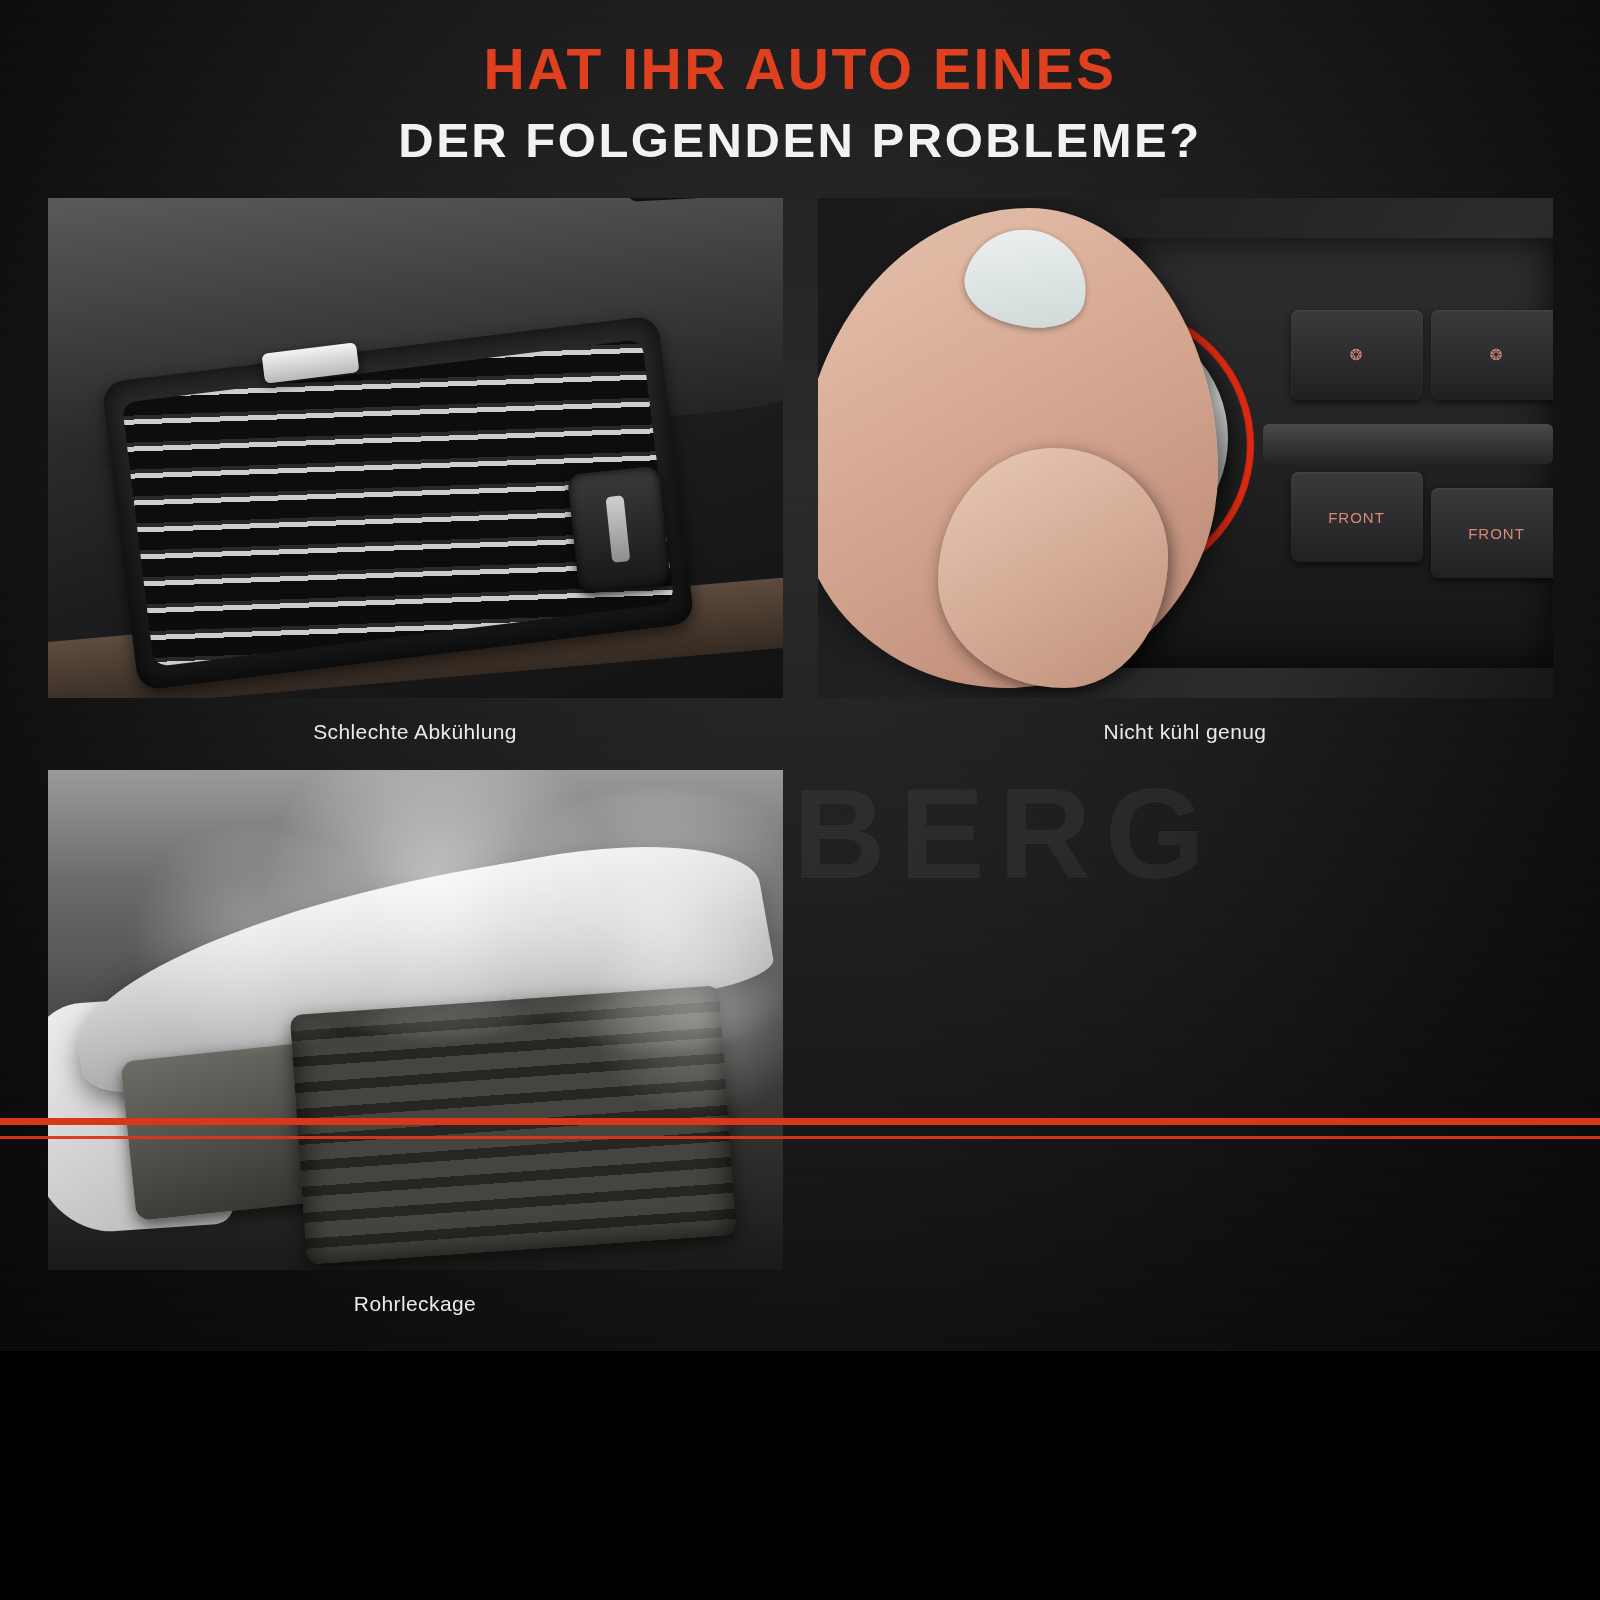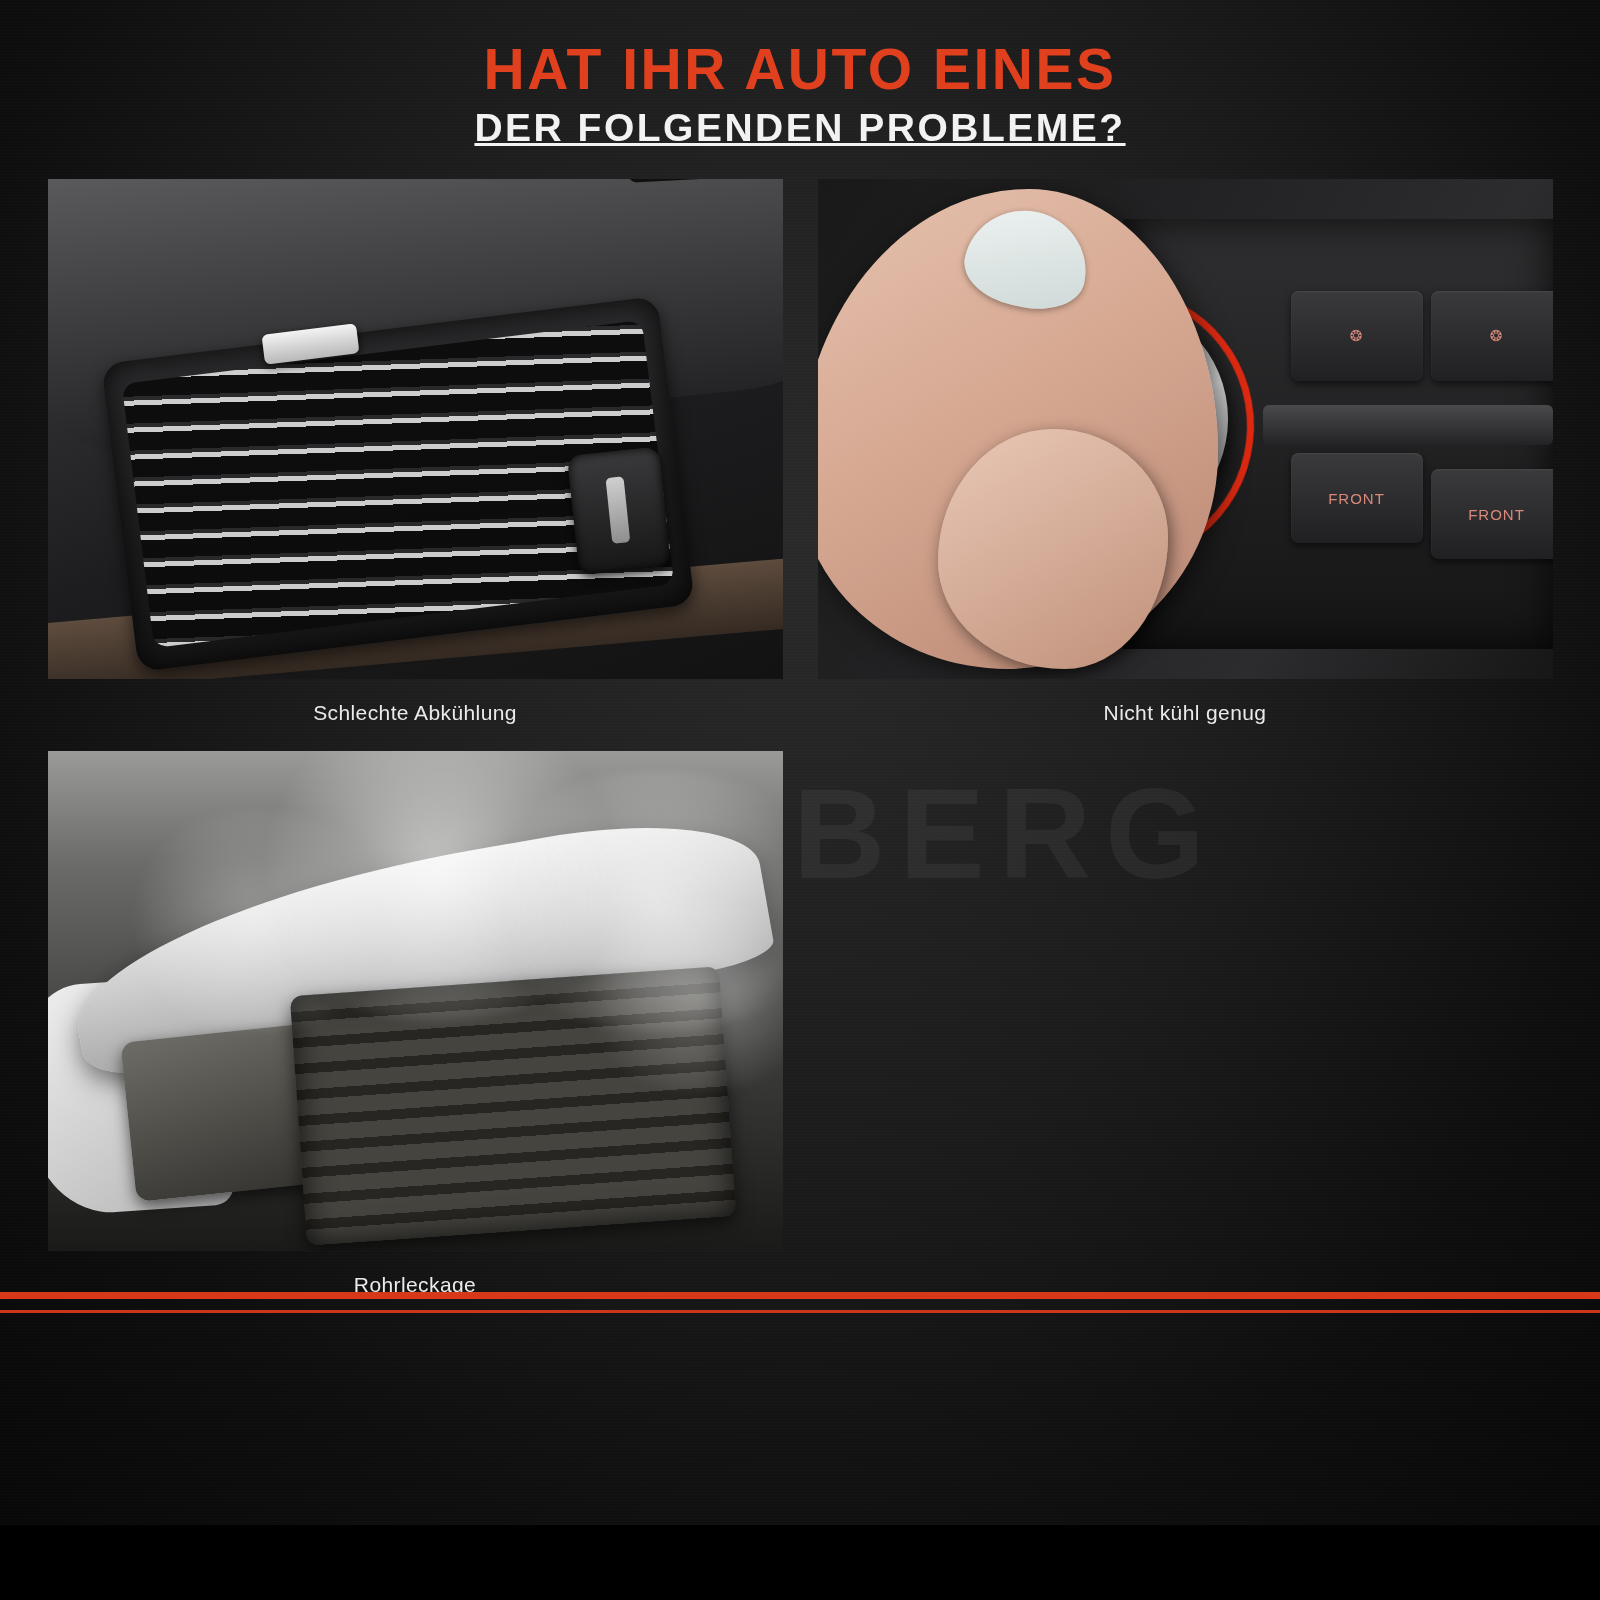--- a/index.html
+++ b/index.html
@@ -10,21 +10,21 @@
   body {
     width: 1600px;
     height: 1600px;
     font-family: "Liberation Sans", sans-serif;
     overflow: hidden;
   }
 
   .poster {
     position: relative;
     width: 1600px;
-    height: 1525px;
+    height: 1351px;
     background:
       radial-gradient(ellipse at 50% 35%, #2a2a2a 0%, #1b1b1b 45%, #0e0e0e 75%, #080808 100%);
     box-sizing: border-box;
     overflow: hidden;
   }
 
   
   .poster::before {
     content: "";
     position: absolute;
@@ -61,27 +61,26 @@
   .headline .line1 {
     color: #e1401f;
     font-size: 57px;
     font-weight: bold;
     letter-spacing: 2.5px;
     line-height: 1.18;
     text-transform: uppercase;
   }
   .headline .line2 {
     color: #f2f2f2;
-    font-size: 39px;
+    font-size: 49px;
     font-weight: bold;
     letter-spacing: 2.5px;
     line-height: 1.18;
     text-transform: uppercase;
-    margin-top: 2px;
-    text-decoration: underline;
+    margin-top: 9px;
   }
 
   .grid {
     position: relative;
     z-index: 3;
     margin: 28px auto 0 auto;
     width: 1518px;
     display: grid;
     grid-template-columns: 1fr 1fr;
     column-gap: 22px;

